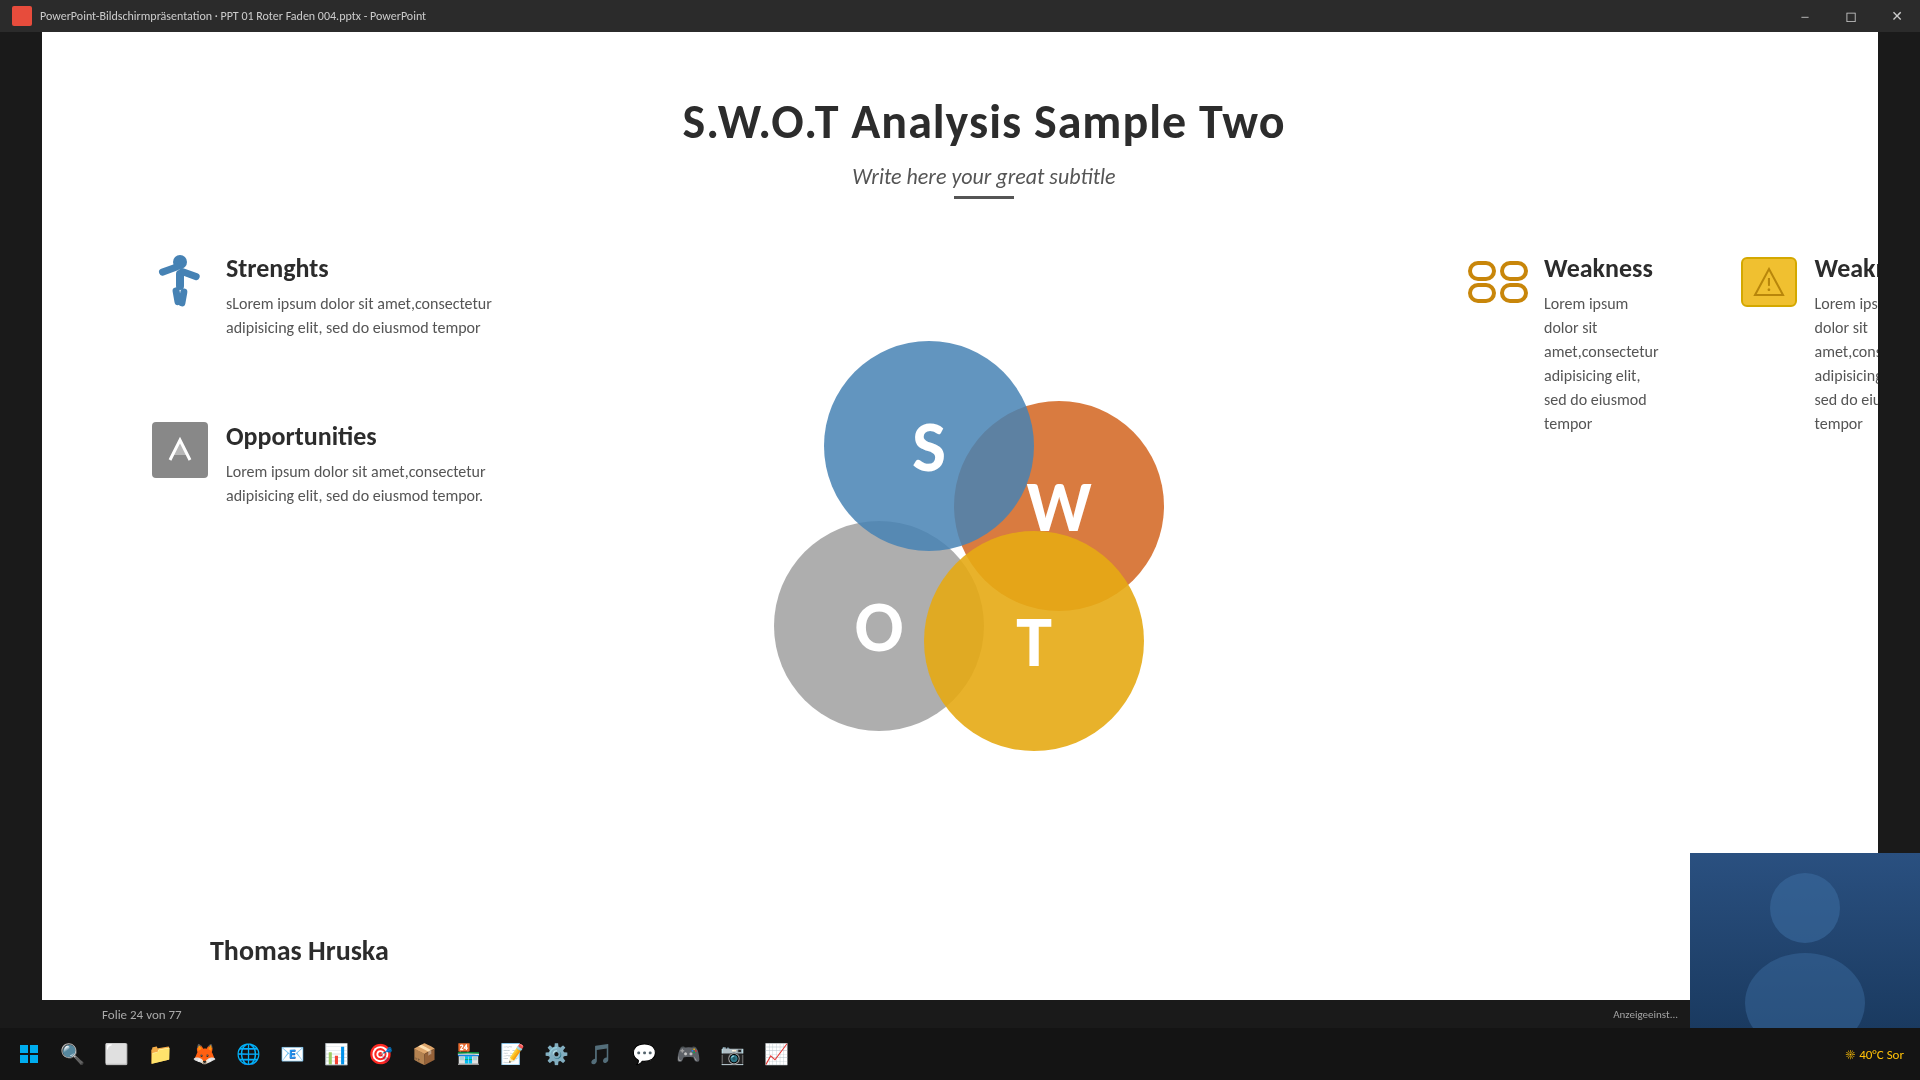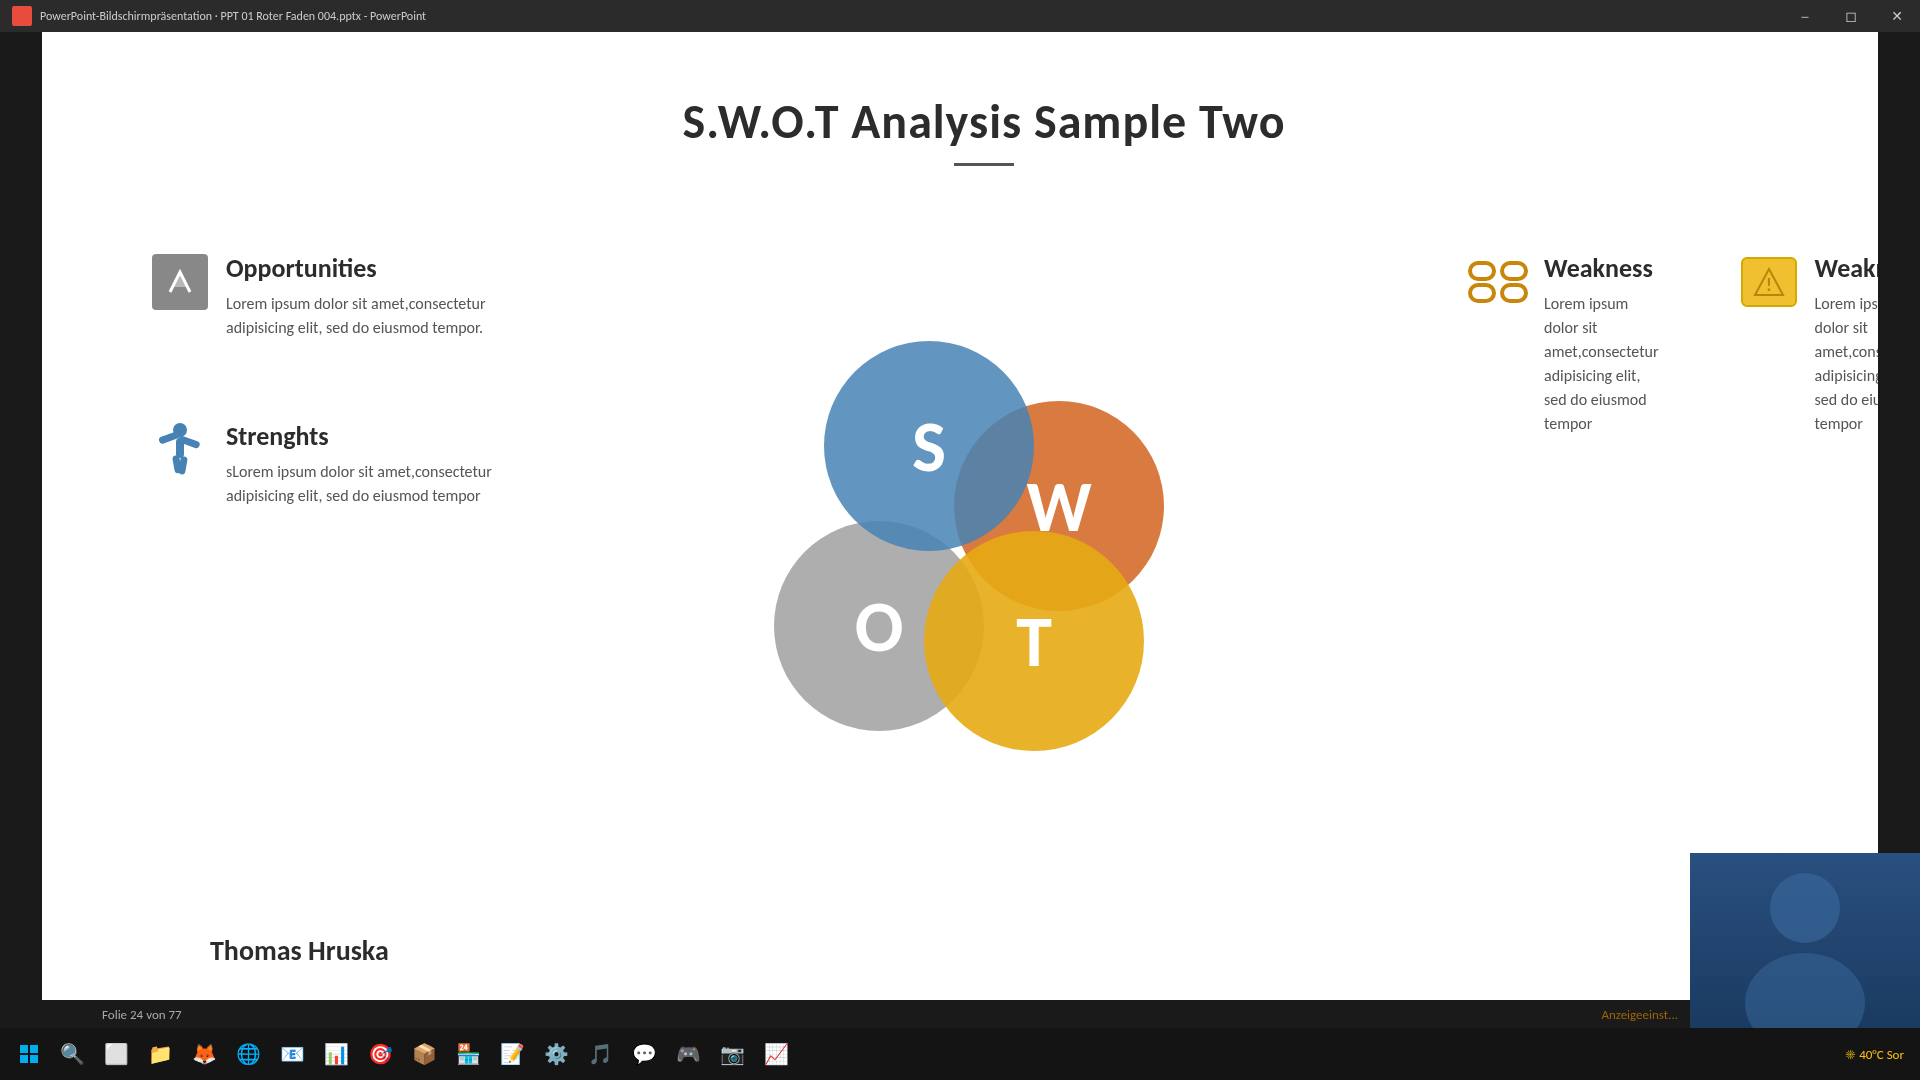--- a/index.html
+++ b/index.html
@@ -304,60 +304,61 @@
     <div class="title-bar-btn">◻</div>
     <div class="title-bar-btn close">✕</div>
   </div>
 </div>
 
 <div class="slide-wrapper">
   <div class="main-content">
 
     <div style="text-align:center; padding-top: 60px;">
       <h1 class="slide-title">S.W.O.T Analysis Sample Two</h1>
+      <p class="slide-subtitle">Write here your great subtitle</p>
       <div class="subtitle-underline"></div>
     </div>
 
     <div class="left-panels" style="position:absolute; left:60px; top:220px;">
+
+      <div class="panel">
+        <div class="panel-icon">
+          <svg width="60" height="60" viewBox="0 0 60 60" fill="none">
+
+            <circle cx="30" cy="10" r="7" fill="#4682b4"></circle>
+            <rect x="26" y="18" width="8" height="20" rx="4" fill="#4682b4"></rect>
+
+            <rect x="8" y="18" width="22" height="7" rx="3.5" transform="rotate(-20 8 18)" fill="#4682b4"></rect>
+            <rect x="30" y="15" width="22" height="7" rx="3.5" transform="rotate(20 30 15)" fill="#4682b4"></rect>
+
+            <rect x="22" y="36" width="7" height="18" rx="3.5" transform="rotate(-10 22 36)" fill="#4682b4"></rect>
+            <rect x="31" y="36" width="7" height="18" rx="3.5" transform="rotate(10 31 36)" fill="#4682b4"></rect>
+          </svg>
+        </div>
+        <div class="panel-text">
+          <h3>Strenghts</h3>
+          <p>sLorem ipsum dolor sit amet,consectetur adipisicing elit, sed do eiusmod tempor</p>
+        </div>
+      </div>
 
       <div class="panel">
         <div class="panel-icon">
           <div class="opportunity-icon-box">
             <svg width="30" height="30" viewBox="0 0 30 30" fill="none">
               <path d="M5 25 L15 5 L25 25" stroke="white" stroke-width="3" fill="none"></path>
               <line x1="15" y1="5" x2="15" y2="5" stroke="white" stroke-width="3"></line>
               <polygon points="8,20 22,20 15,5" fill="white" opacity="0.4"></polygon>
             </svg>
           </div>
         </div>
         <div class="panel-text">
           <h3>Opportunities</h3>
           <p>Lorem ipsum dolor sit amet,consectetur adipisicing elit, sed do eiusmod tempor.</p>
         </div>
       </div>
-
-      <div class="panel">
-        <div class="panel-icon">
-          <svg width="60" height="60" viewBox="0 0 60 60" fill="none">
-
-            <circle cx="30" cy="10" r="7" fill="#4682b4"></circle>
-            <rect x="26" y="18" width="8" height="20" rx="4" fill="#4682b4"></rect>
-
-            <rect x="8" y="18" width="22" height="7" rx="3.5" transform="rotate(-20 8 18)" fill="#4682b4"></rect>
-            <rect x="30" y="15" width="22" height="7" rx="3.5" transform="rotate(20 30 15)" fill="#4682b4"></rect>
-
-            <rect x="22" y="36" width="7" height="18" rx="3.5" transform="rotate(-10 22 36)" fill="#4682b4"></rect>
-            <rect x="31" y="36" width="7" height="18" rx="3.5" transform="rotate(10 31 36)" fill="#4682b4"></rect>
-          </svg>
-        </div>
-        <div class="panel-text">
-          <h3>Strenghts</h3>
-          <p>sLorem ipsum dolor sit amet,consectetur adipisicing elit, sed do eiusmod tempor</p>
-        </div>
-      </div>
     </div>
 
     <div class="right-panels" style="position:absolute; right:60px; top:220px;">
 
       <div class="panel">
         <div class="panel-icon">
           <svg width="60" height="55" viewBox="0 0 60 55" fill="none">
 
             <rect x="2" y="8" width="24" height="16" rx="8" stroke="#c8860a" stroke-width="4" fill="none"></rect>
             <rect x="34" y="8" width="24" height="16" rx="8" stroke="#c8860a" stroke-width="4" fill="none"></rect>
@@ -408,21 +409,21 @@
       </div>
     </div>
 
     <div class="slide-author">Thomas Hruska</div>
 
   </div>
 </div>
 
 <div style="position:absolute; bottom:52px; left:42px; right:230px; height:28px; background:#1a1a1a; display:flex; align-items:center; padding:0 12px; z-index:150;">
   <span style="color:#aaa; font-size:13px;margin-left:48px;">Folie 24 von 77</span>
-  <span style="color:#a16207; font-size:13px; margin-left:auto;">Anzeigeeinst...</span>
+  <span style="color:#a3a3a3; font-size:11px; margin-left:auto;">Anzeigeeinst...</span>
 </div>
 
 <div class="webcam-overlay">
   <div class="webcam-person">
 
     <svg width="230" height="175" viewBox="0 0 230 175" fill="none">
 
       <defs>
         <linearGradient id="bgGrad" x1="0" y1="0" x2="0" y2="1">
           <stop offset="0%" stop-color="#2a5080"></stop>

